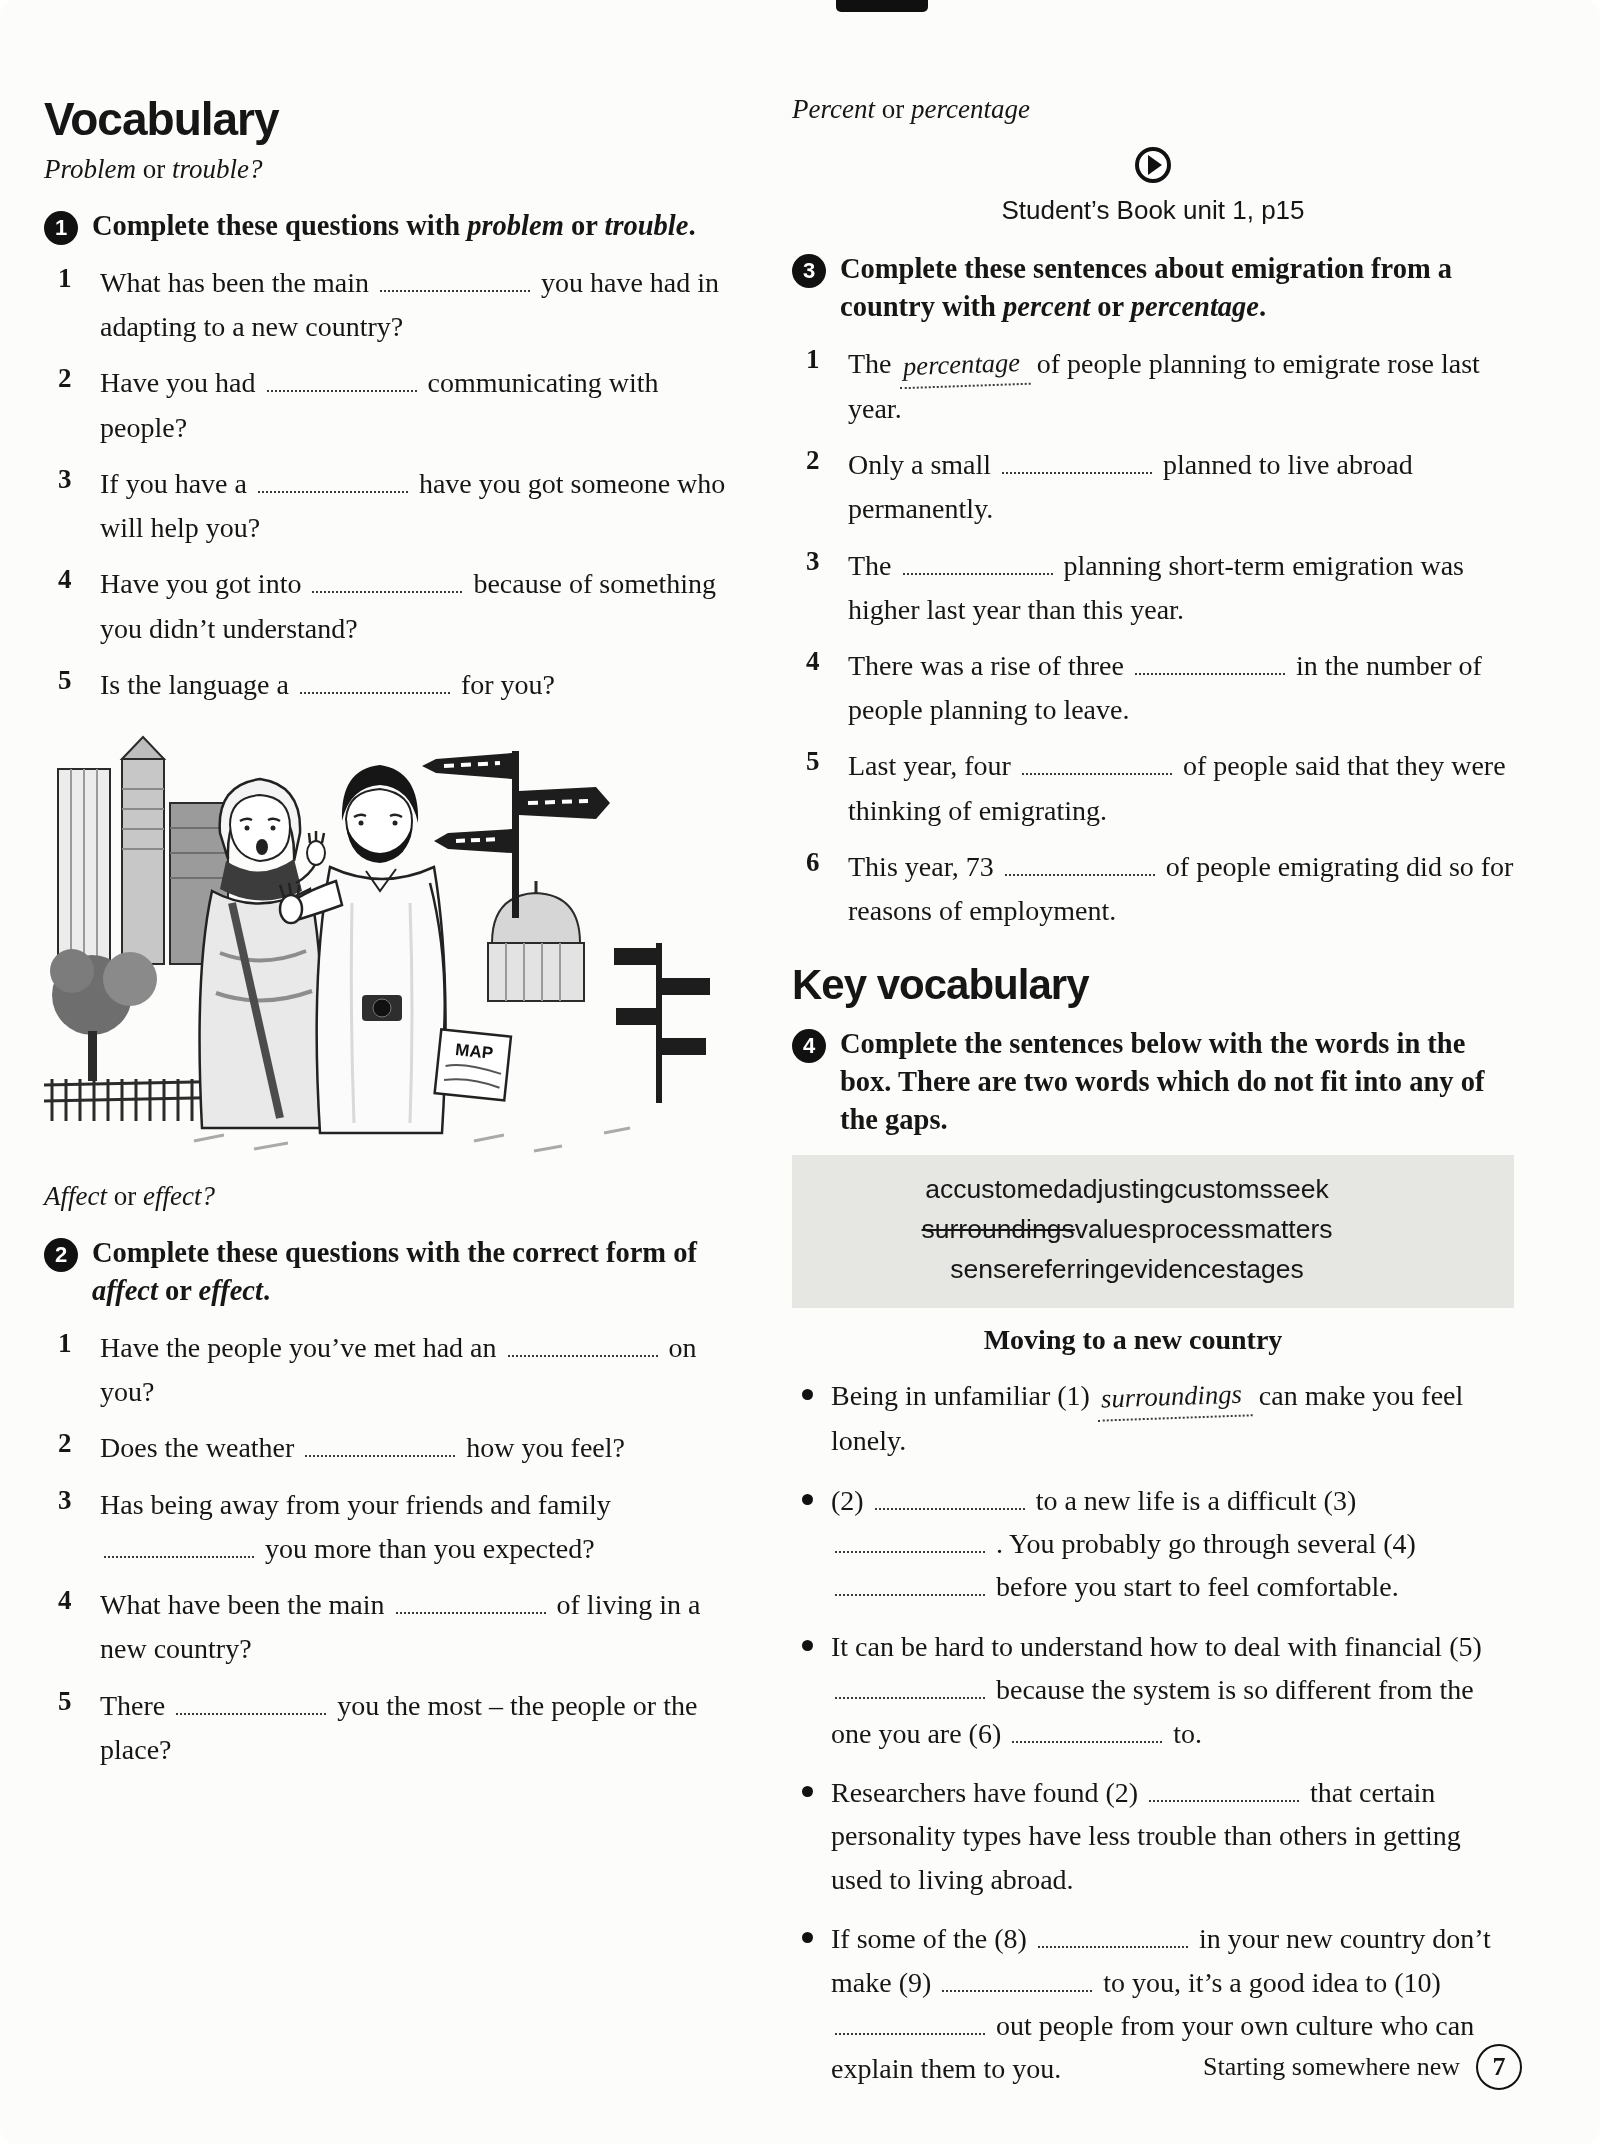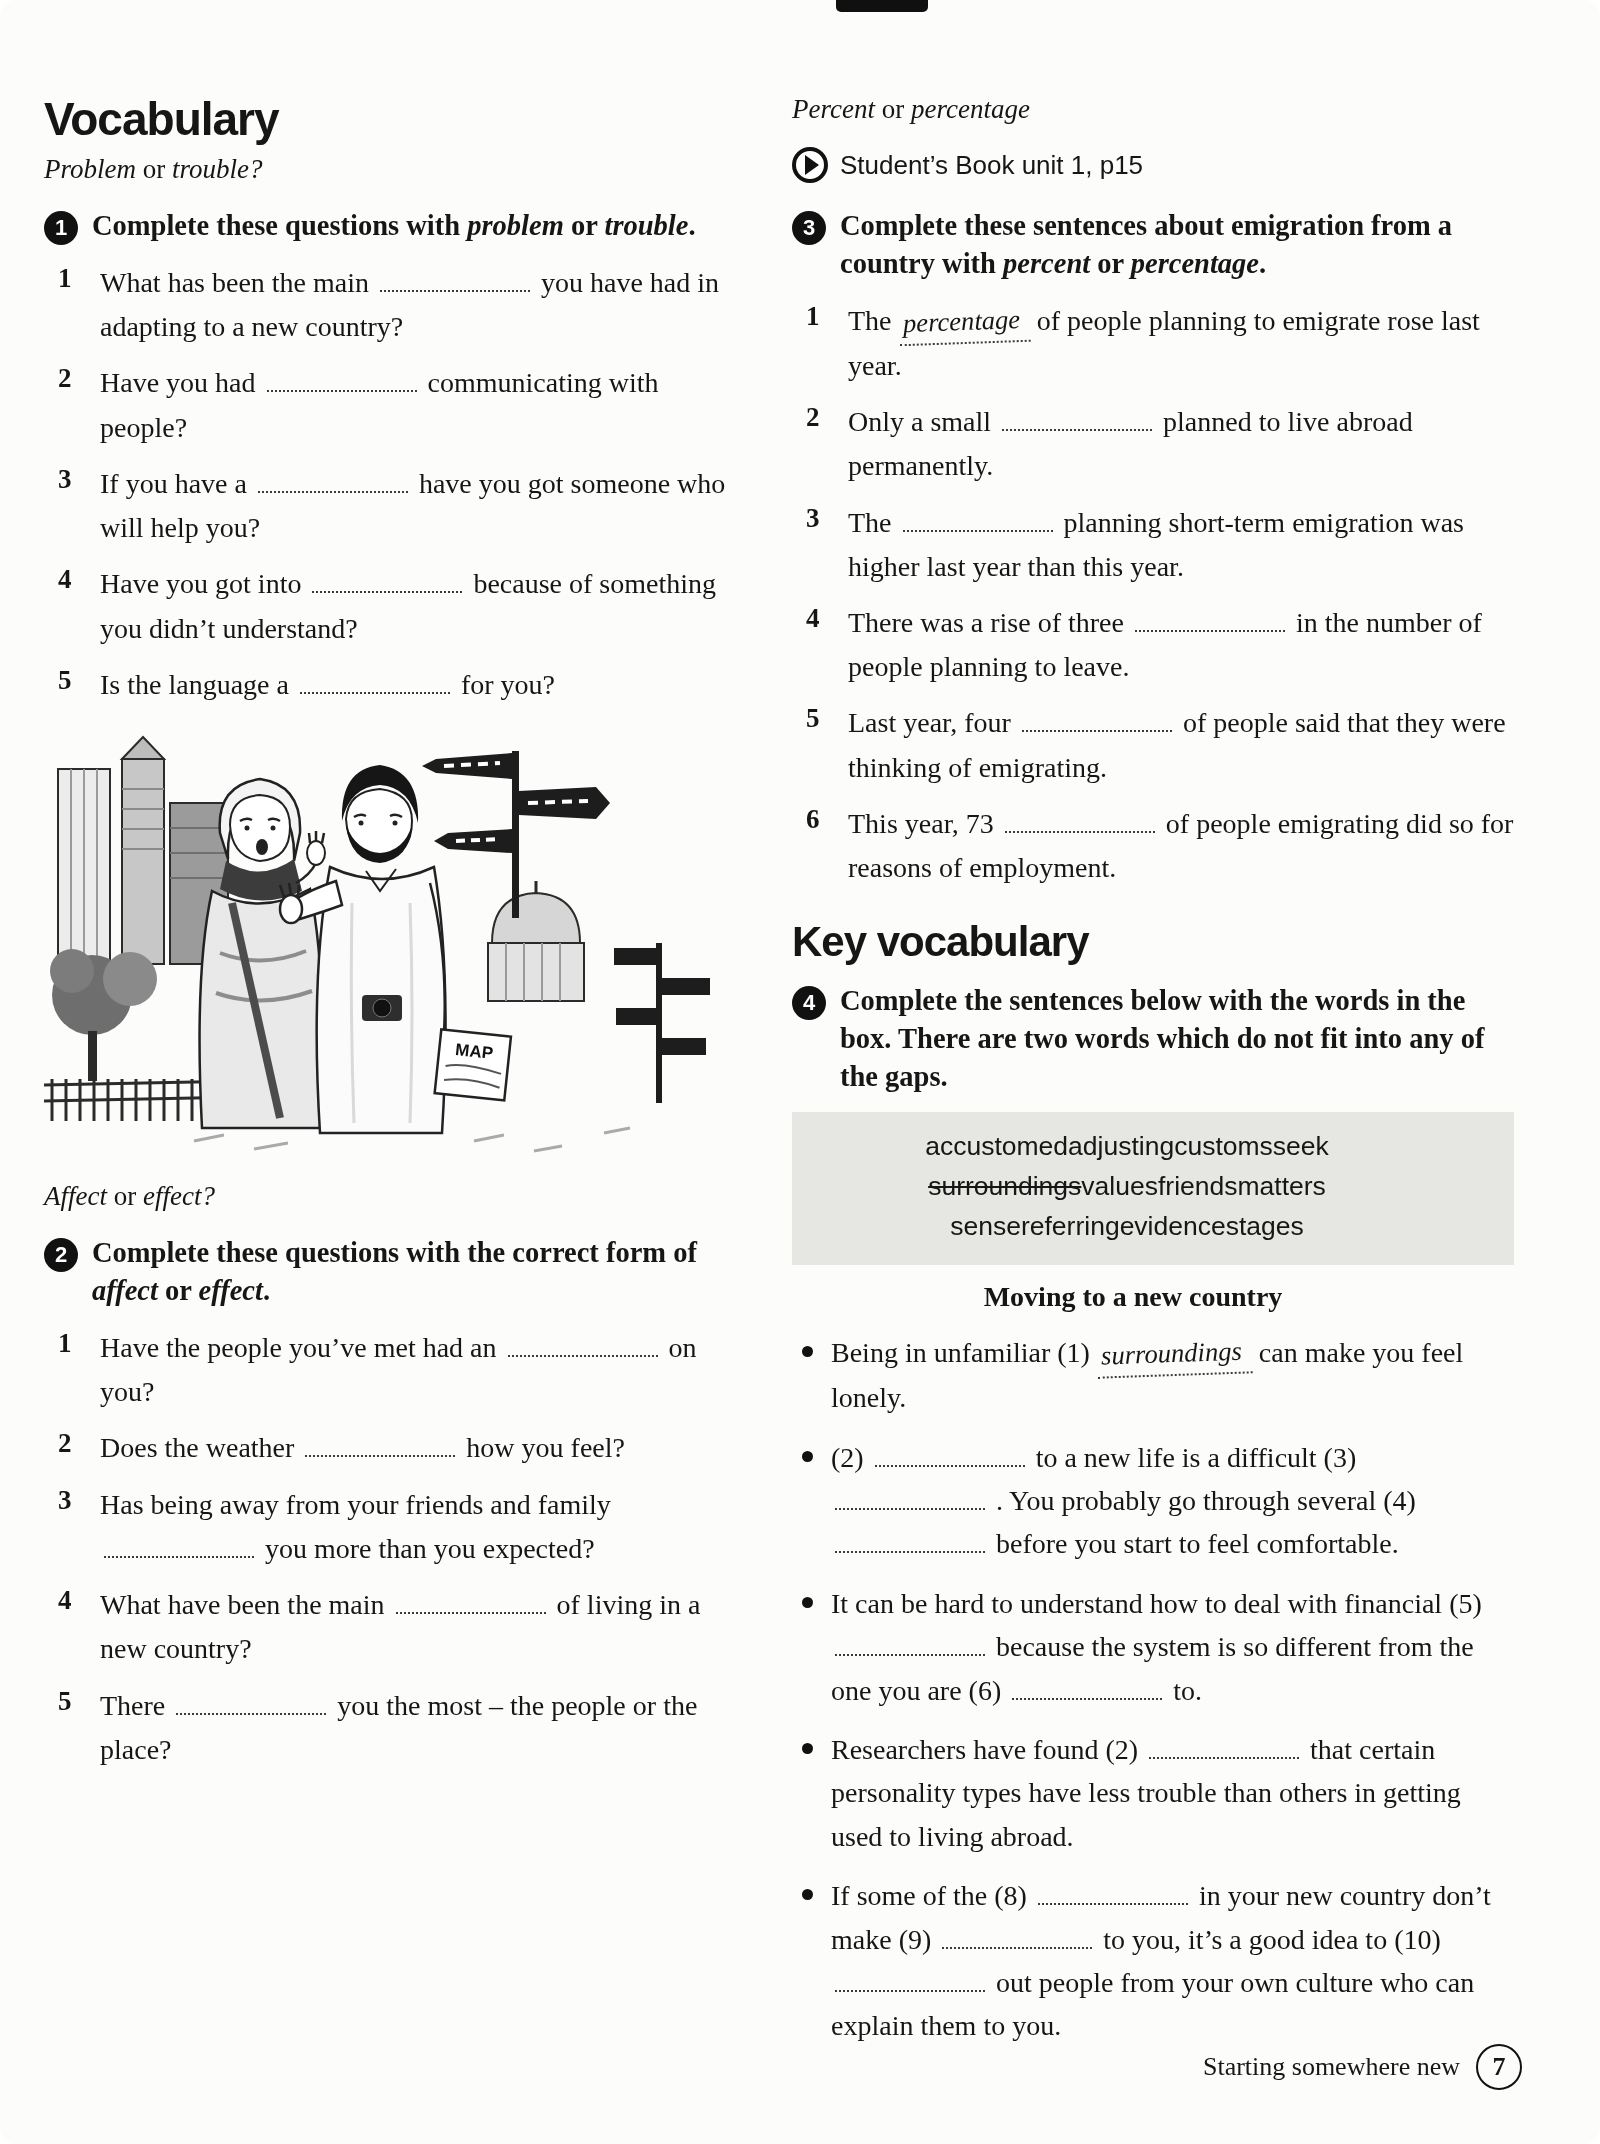--- a/index.html
+++ b/index.html
@@ -34,21 +34,21 @@
   .seg-b{display:inline-block;width:150px;height:0.82em;border-bottom:2.5px dotted #3a3a3a;
         margin:0 4px;}
   .seg-h{display:inline-block;font-style:italic;font-size:0.95em;
         border-bottom:2.5px dotted #3a3a3a;padding:0 10px 0 4px;transform:rotate(-2deg);}
   .seg-st{text-decoration:line-through;}
   .seg-i{font-style:italic;}
 
   .illustration{margin:26px 0 18px;}
   .illustration svg{display:block;}
 
-  .ref-line{display:flex;align-items:center;gap:12px;margin:16px 0 24px;}
+  .ref-line{display:flex;align-items:center;gap:12px;margin:16px 0 24px;flex-direction:column;}
   .ref-icon svg{display:block;}
   .ref-text{font-family:"Liberation Sans",sans-serif;font-size:26px;}
 
   .wordbox{background:#e6e6e3;padding:10px 70px 14px 18px;margin:12px 0 16px;
         font-family:"Liberation Sans",sans-serif;font-size:26.5px;}
   .wb-row{display:flex;justify-content:center;margin:9px 0;}
 
   .box-title{text-align:center;font-weight:bold;font-size:28px;margin:14px 40px 18px 0;}
 
   .bullets{list-style:none;margin:0;padding:0 0 0 10px;}
@@ -292,21 +292,21 @@
       <div class="wordbox">
         <div class="wb-row">
             <span class="seg-t">accustomed</span>
             <span class="seg-t">adjusting</span>
             <span class="seg-t">customs</span>
             <span class="seg-t">seek</span>
           </div>
         <div class="wb-row">
             <span class="seg-st">surroundings</span>
             <span class="seg-t">values</span>
-            <span class="seg-t">friends</span>
+            <span class="seg-t">process</span>
             <span class="seg-t">matters</span>
           </div>
         <div class="wb-row">
             <span class="seg-t">sense</span>
             <span class="seg-t">referring</span>
             <span class="seg-t">evidence</span>
             <span class="seg-t">stages</span>
           </div>
       </div>
 

